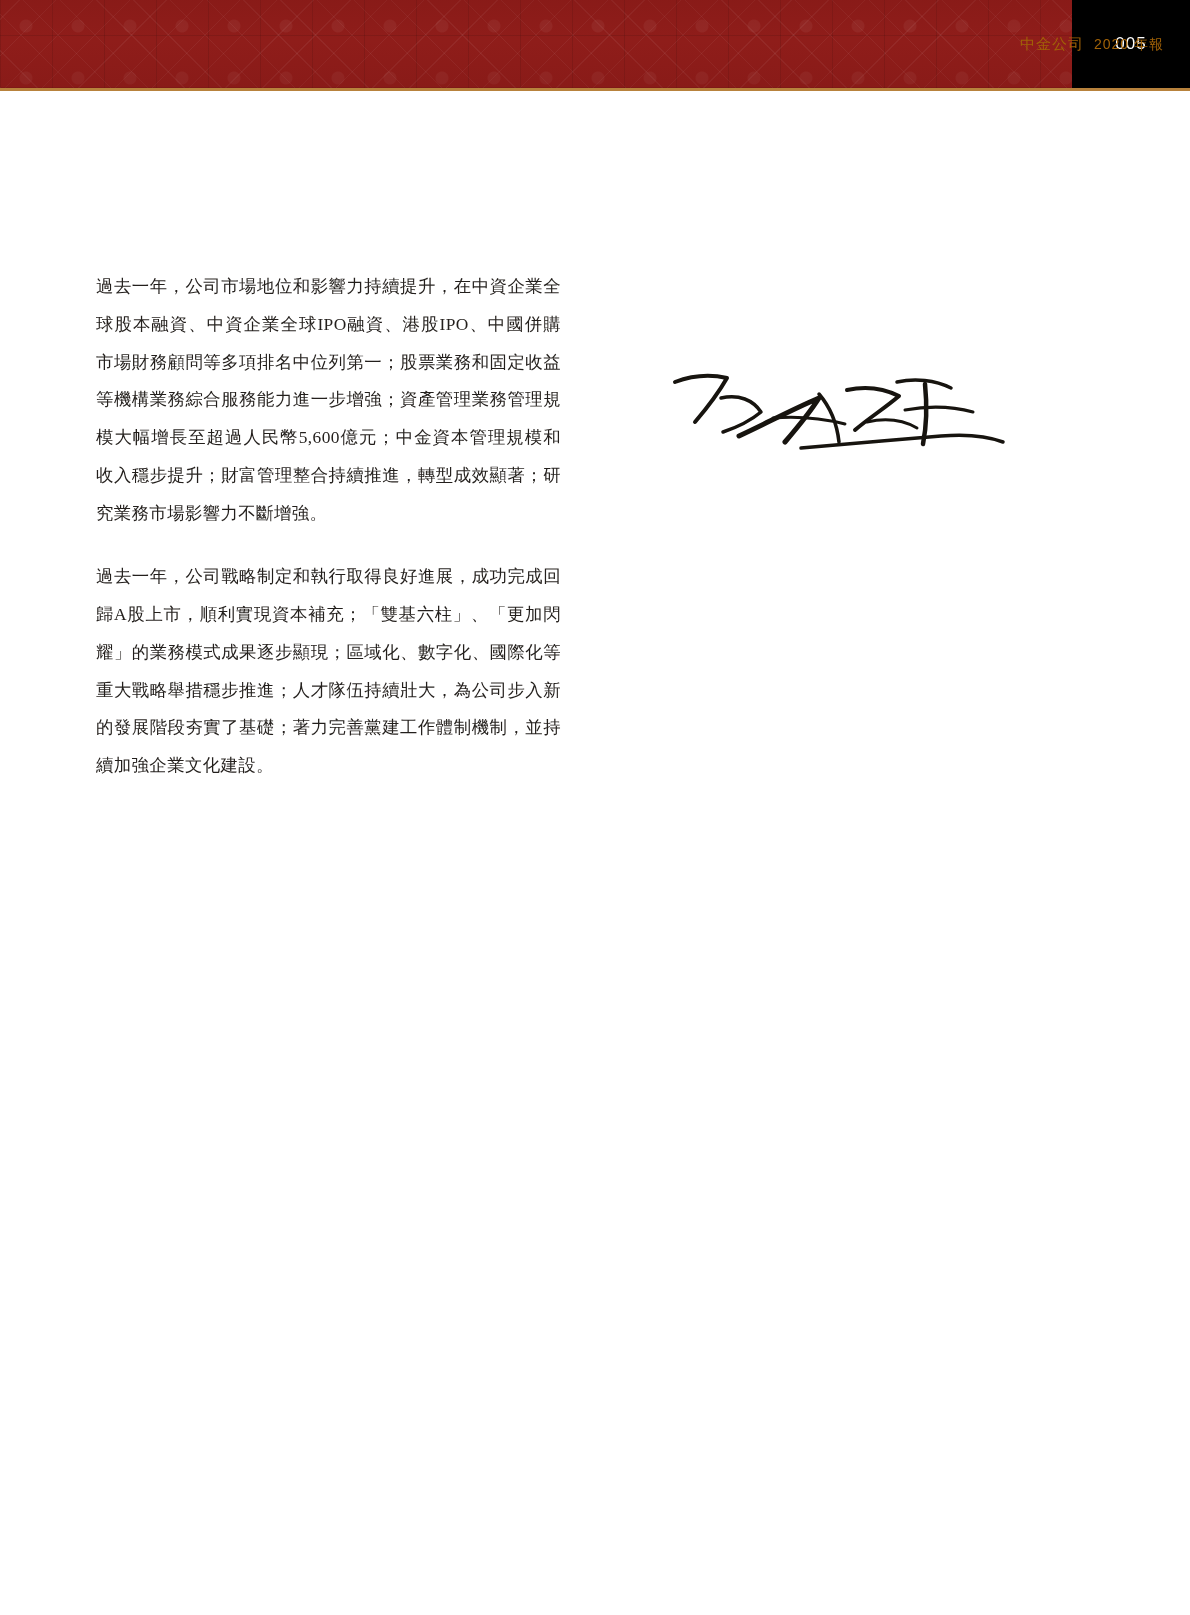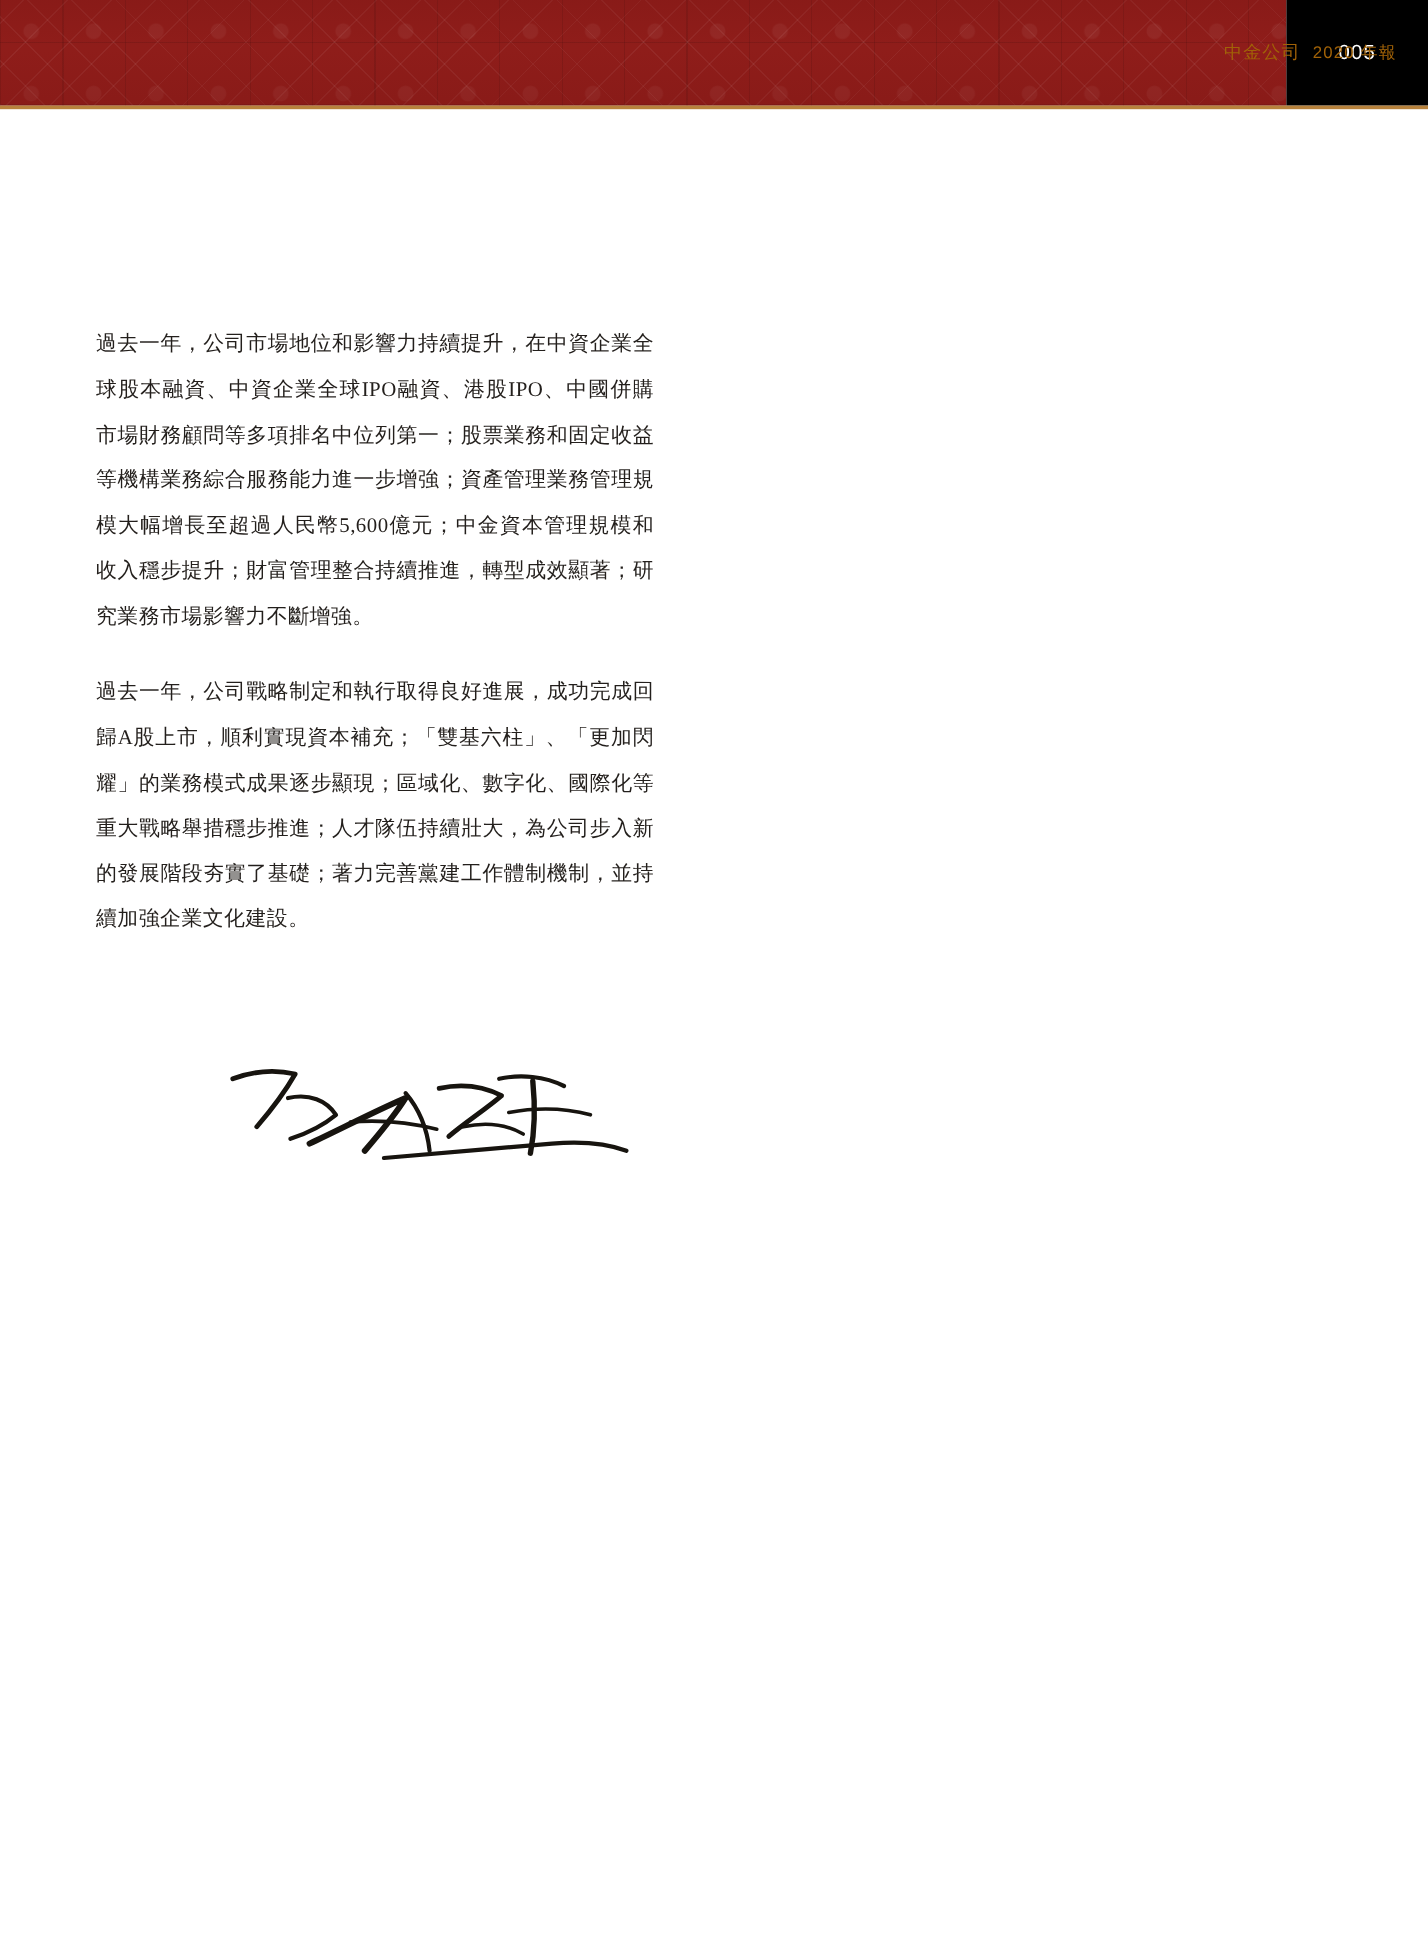--- a/index.html
+++ b/index.html
@@ -84,25 +84,24 @@
     left: 0;
     width: 1190px;
     height: 3px;
     background: #b8823c;
   }
 
   
   .content {
     position: absolute;
     top: 268px;
-    left: 80px;
+    left: 96px;
     width: 1022px;
     display: flex;
-    justify-content: center;
-    flex-direction: column;
+    justify-content: flex-start;
   }
   .column {
     width: 465px;
   }
   .para {
     font-size: 17.4px;
     line-height: 2.17;
     color: #231f1c;
     text-align: justify;
     text-justify: inter-ideograph;

